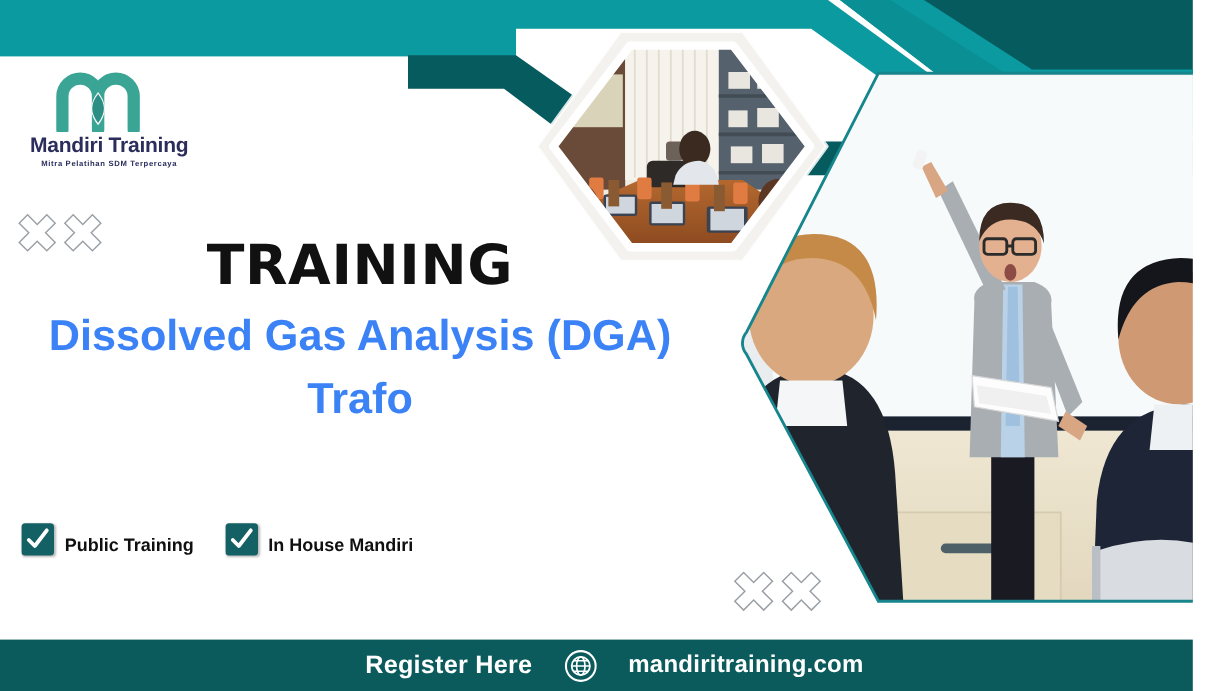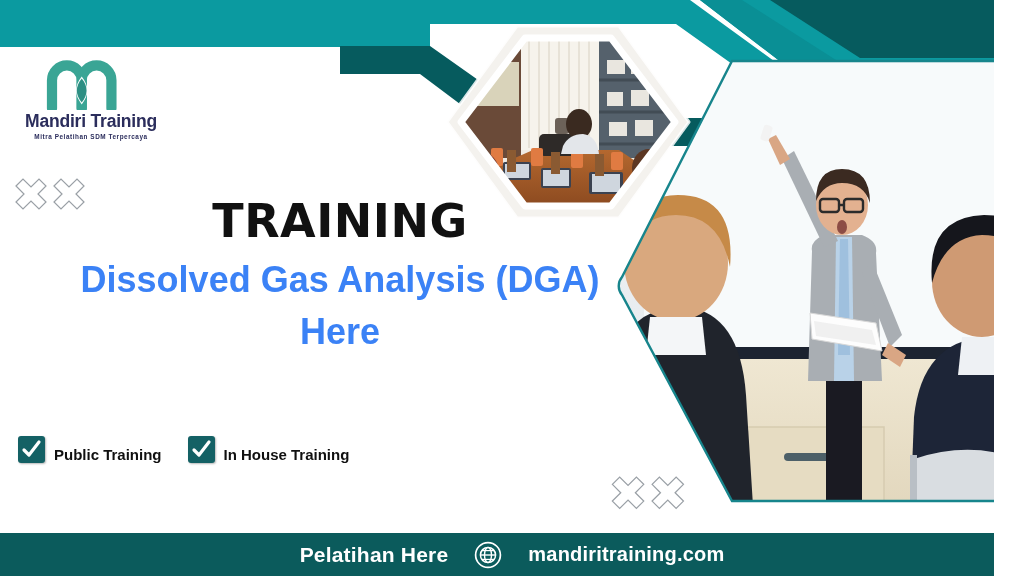--- a/index.html
+++ b/index.html
@@ -14,21 +14,21 @@
   #logo-block{position:absolute;left:16px;top:58px;width:150px;text-align:center;}
   #logo-mark{width:100%;height:52px;display:block;}
   #logo-name{font-size:17.5px;font-weight:bold;color:#2b2d5c;letter-spacing:-0.2px;margin-top:2px;line-height:1.05;}
   #logo-tagline{font-size:6.4px;font-weight:bold;color:#2b2d5c;letter-spacing:0.55px;margin-top:3px;}
 
   
   .xdeco{position:absolute;}
   .xdeco svg{display:block;}
 
   
-  #headline-block{position:absolute;left:0px;top:198px;width:600px;text-align:center;padding-left:40px;}
+  #headline-block{position:absolute;left:0px;top:198px;width:600px;text-align:center;}
   #training-word{font-size:46px;font-weight:bold;color:#111;letter-spacing:0.5px;line-height:1;
     font-family:"DejaVu Sans","Liberation Sans",sans-serif;}
   #course-title{font-size:36px;font-weight:bold;color:#3b82f6;line-height:1.44;margin-top:10px;
     font-family:"Liberation Sans",sans-serif;}
 
   
   #checkbox-row{position:absolute;left:18px;top:436px;display:flex;align-items:center;gap:26px;}
   .chk-item{display:flex;align-items:flex-end;gap:9px;}
   .chk-box{width:27px;height:27px;background:#146165;border-radius:3px;position:relative;flex:0 0 auto;
     box-shadow:1px 1px 2px rgba(0,0,0,.28);}
@@ -281,47 +281,47 @@
 
       <path d="M82 16 L168 16 L232 100 L168 184 L82 184 L18 100 Z" fill="none" stroke="#ffffff" stroke-width="7" stroke-linejoin="round"></path>
       <path d="M74 4 L176 4 L246 100 L176 196 L74 196 L4 100 Z" fill="none" stroke="#ffffff" stroke-width="3" stroke-linejoin="round" opacity="0.85"></path>
     </svg>
   </div>
 
   <div id="headline-block">
     <div id="training-word">TRAINING</div>
     <div id="course-title">
       <div>Dissolved Gas Analysis (DGA)</div>
-      <div>Here</div>
+      <div>Trafo</div>
     </div>
   </div>
 
   <div id="checkbox-row">
     <div class="chk-item">
       <span class="chk-box">
         <svg width="21" height="21" viewBox="0 0 21 21">
           <path d="M3 11 L8 16 L18 3" fill="none" stroke="#ffffff" stroke-width="3.2" stroke-linecap="round" stroke-linejoin="round"></path>
         </svg>
       </span>
       <span class="chk-label">Public Training</span>
     </div>
 
     <div class="chk-item">
       <span class="chk-box">
         <svg width="21" height="21" viewBox="0 0 21 21">
           <path d="M3 11 L8 16 L18 3" fill="none" stroke="#ffffff" stroke-width="3.2" stroke-linecap="round" stroke-linejoin="round"></path>
         </svg>
       </span>
-      <span class="chk-label">In House Training</span>
+      <span class="chk-label">In House Mandiri</span>
     </div>
 
   </div>
 
   <div id="footer-bar">
-    <span id="register-text">Pelatihan Here</span>
+    <span id="register-text">Register Here</span>
     <svg id="globe-icon" viewBox="0 0 28 28">
       <circle cx="14" cy="14" r="12.4" fill="none" stroke="#ffffff" stroke-width="1.7"></circle>
       <circle cx="14" cy="14" r="7.6" fill="none" stroke="#ffffff" stroke-width="1.5"></circle>
       <ellipse cx="14" cy="14" rx="3.5" ry="7.6" fill="none" stroke="#ffffff" stroke-width="1.4"></ellipse>
       <line x1="6.4" y1="14" x2="21.6" y2="14" stroke="#ffffff" stroke-width="1.4"></line>
       <line x1="7.6" y1="9.6" x2="20.4" y2="9.6" stroke="#ffffff" stroke-width="1.2"></line>
       <line x1="7.6" y1="18.4" x2="20.4" y2="18.4" stroke="#ffffff" stroke-width="1.2"></line>
     </svg>
     <span id="website-text">mandiritraining.com</span>
   </div>

